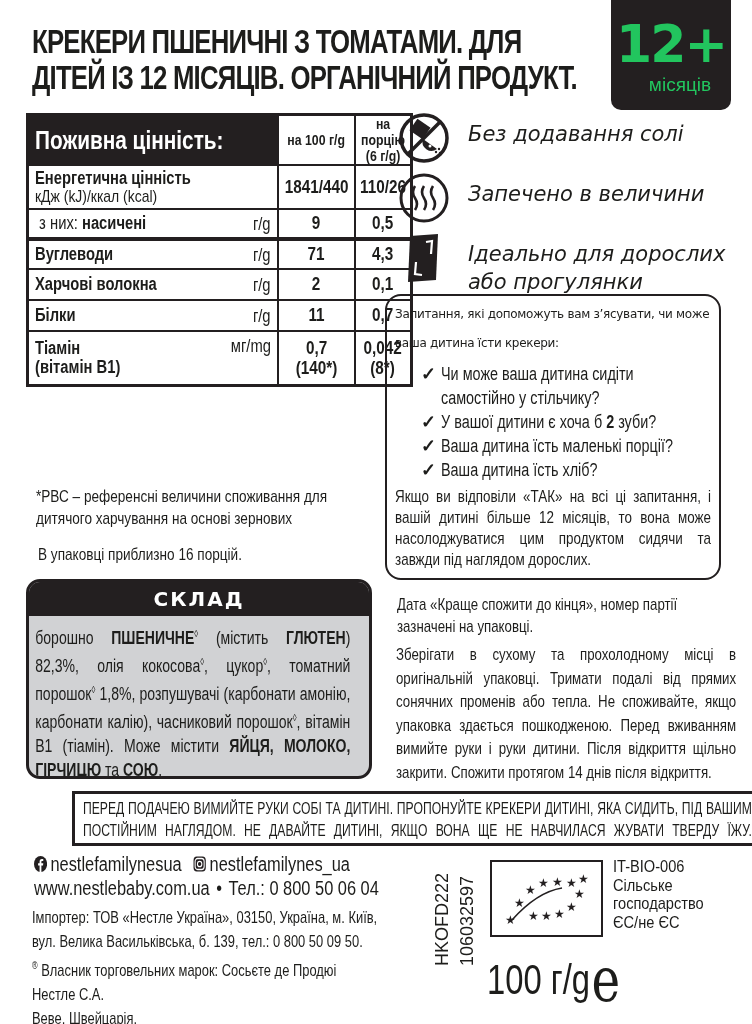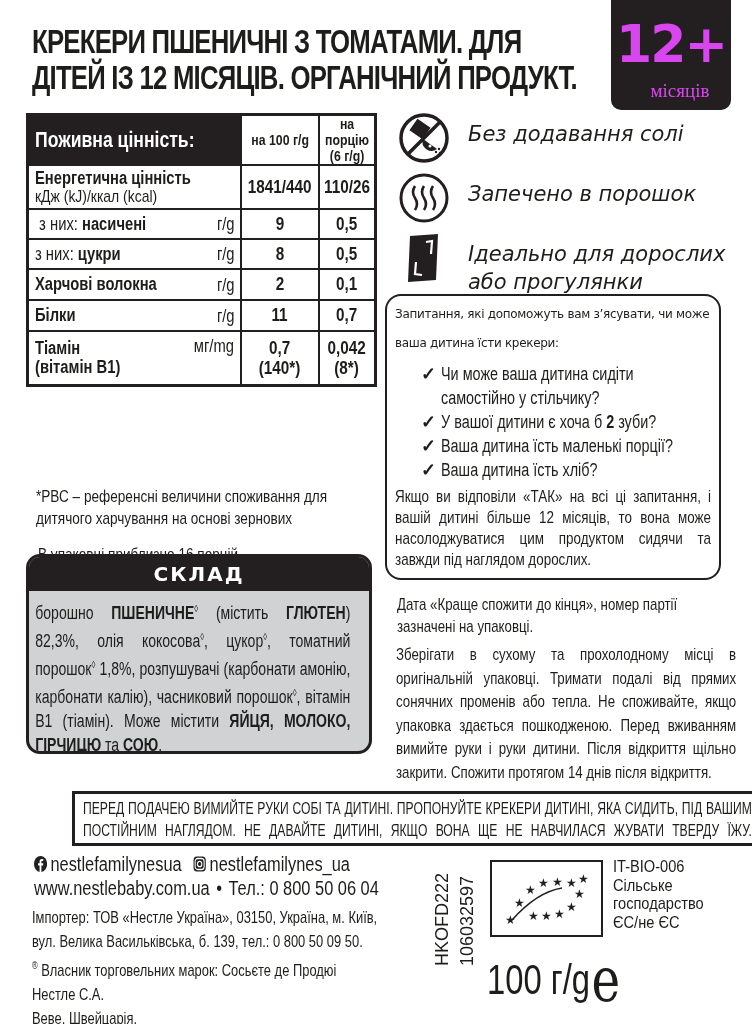--- a/index.html
+++ b/index.html
@@ -11,32 +11,32 @@
     position: absolute; left: 32px; top: 24px; width: 560px;
     font-family: "Liberation Sans", sans-serif; font-weight: bold;
     font-size: 33px; line-height: 36px; letter-spacing: -1px;
     transform: scaleX(0.78); transform-origin: left top; white-space: nowrap;
   }
   .title div { display: block; }
 
   
   .badge {
     position: absolute; left: 611px; top: 0; width: 120px; height: 110px;
-    background: #231f20; border-radius: 0 0 10px 10px; color: #d946ef; text-align: center;
+    background: #231f20; border-radius: 0 0 10px 10px; color: #22c55e; text-align: center;
   }
   .badge .num { font-family: "DejaVu Sans", sans-serif; font-weight: bold; font-size: 52px; line-height: 56px; margin-top: 16px; letter-spacing: -2px; }
-  .badge .unit { font-family: Liberation Serif, serif; font-size: 19px; line-height: 22px; margin-top: 8px; padding-left: 18px; }
+  .badge .unit { font-family: Liberation Sans, sans-serif; font-size: 19px; line-height: 22px; margin-top: 2px; padding-left: 18px; }
 
   
   .ntable {
     position: absolute; left: 26px; top: 113px; width: 340px;
     border: 3px solid #231f20; border-collapse: collapse;
   }
   .ntable td { border: 2px solid #231f20; vertical-align: middle; }
-  .ntable .hdr-title { background: #231f20; color: #fff; font-weight: bold; font-size: 22px; padding: 4px 6px; white-space: nowrap; }
+  .ntable .hdr-title { background: #231f20; color: #fff; font-weight: bold; font-size: 26px; padding: 4px 6px; white-space: nowrap; }
   .ntable .hdr-title span { display: inline-block; transform: scaleX(0.8); transform-origin: left center; }
   .ntable .hdr-col { font-size: 15px; text-align: center; line-height: 16px; font-weight: bold; }
   .ntable .hdr-col span { display: inline-block; transform: scaleX(0.82); }
   .ntable .label { font-size: 18px; font-weight: bold; padding: 2px 6px; position: relative; }
   .ntable .label .lbl { display: inline-block; transform: scaleX(0.82); transform-origin: left center; white-space: nowrap; }
   .ntable .label .sub { font-weight: normal; }
   .ntable .label .unit { position: absolute; right: 6px; top: 50%; font-weight: normal; transform: translateY(-50%) scaleX(0.82); transform-origin: right center; }
   .ntable .val { font-size: 18px; font-weight: bold; text-align: center; }
   .ntable .val span { display: inline-block; transform: scaleX(0.85); }
   .ntable .energy .lbl2 { display: block; font-weight: normal; font-size: 17px; line-height: 17px; transform: scaleX(0.82); transform-origin: left center; white-space: nowrap;}
@@ -47,21 +47,21 @@
     position: absolute; left: 36px; top: 486px; width: 400px;
     font-size: 17px; line-height: 22px; transform: scaleX(0.8); transform-origin: left top;
   }
   .servings {
     position: absolute; left: 38px; top: 545px; font-size: 17px; white-space: nowrap;
     transform: scaleX(0.8); transform-origin: left top;
   }
 
   
   .sklad {
-    position: absolute; left: 26px; top: 554px; width: 346px; height: 200px;
+    position: absolute; left: 26px; top: 579px; width: 346px; height: 200px;
     border: 3px solid #231f20; border-radius: 14px; background: #d1d2d4; overflow: hidden;
   }
   .sklad .head {
     background: #231f20; color: #fff; text-align: center; font-weight: bold;
     font-family: "DejaVu Sans", sans-serif; font-size: 20px; letter-spacing: 2px; height: 34px; line-height: 34px;
   }
   .sklad .body {
     padding: 6px 8px 0 8px; font-size: 18px; line-height: 24px; width: 420px;
     transform: scaleX(0.78); transform-origin: left top; text-align: justify;
   }
@@ -168,24 +168,24 @@
       <span class="lbl2">кДж (kJ)/ккал (kcal)</span>
     </td>
     <td class="val"><span>1841/440</span></td>
     <td class="val"><span>110/26</span></td>
   </tr>
   <tr style="height:30px">
     <td class="label"><span class="lbl">&nbsp;<span class="sub">з них: </span><span>насичені</span></span><span class="unit">г/g</span></td>
     <td class="val"><span>9</span></td>
     <td class="val"><span>0,5</span></td>
   </tr>
-  <tr style="height:30px">
-    <td class="label"><span class="lbl"><span class="sub">з них: </span><span>цукри</span></span><span class="unit">г/g</span></td>
-    <td class="val"><span>8</span></td>
-    <td class="val"><span>0,5</span></td>
+  <tr class="gap" style="height:30px">
+    <td class="label"><span class="lbl">Вуглеводи</span><span class="unit">г/g</span></td>
+    <td class="val"><span>71</span></td>
+    <td class="val"><span>4,3</span></td>
   </tr>
   <tr style="height:31px">
     <td class="label"><span class="lbl">Харчові волокна</span><span class="unit">г/g</span></td>
     <td class="val"><span>2</span></td>
     <td class="val"><span>0,1</span></td>
   </tr>
   <tr style="height:31px">
     <td class="label"><span class="lbl">Білки</span><span class="unit">г/g</span></td>
     <td class="val"><span>11</span></td>
     <td class="val"><span>0,7</span></td>
@@ -228,21 +228,21 @@
     </svg>
     <div class="txt">Без додавання солі</div>
   </div>
   <div class="claim">
     <svg class="ic" viewBox="0 0 56 52">
       <circle cx="28" cy="26" r="23" fill="none" stroke="#231f20" stroke-width="3"></circle>
       <path d="M19 14 q-4 6 0 12 q4 6 0 12" fill="none" stroke="#231f20" stroke-width="2.6"></path>
       <path d="M28 14 q-4 6 0 12 q4 6 0 12" fill="none" stroke="#231f20" stroke-width="2.6"></path>
       <path d="M37 14 q-4 6 0 12 q4 6 0 12" fill="none" stroke="#231f20" stroke-width="2.6"></path>
     </svg>
-    <div class="txt">Запечено в порошок</div>
+    <div class="txt">Запечено в величини</div>
   </div>
   <div class="claim">
     <svg class="ic" viewBox="0 0 56 52">
       <path d="M14 4 L42 2 L40 48 L12 50 Z" fill="#231f20"></path>
       <path d="M30 10 L36 9 L35 22" fill="none" stroke="#fff" stroke-width="2.2"></path>
       <path d="M20 30 L19 42 L26 43" fill="none" stroke="#fff" stroke-width="2.2"></path>
     </svg>
     <div class="txt" style="width:270px">Ідеально для дорослих або прогулянки</div>
   </div>
 </div>

